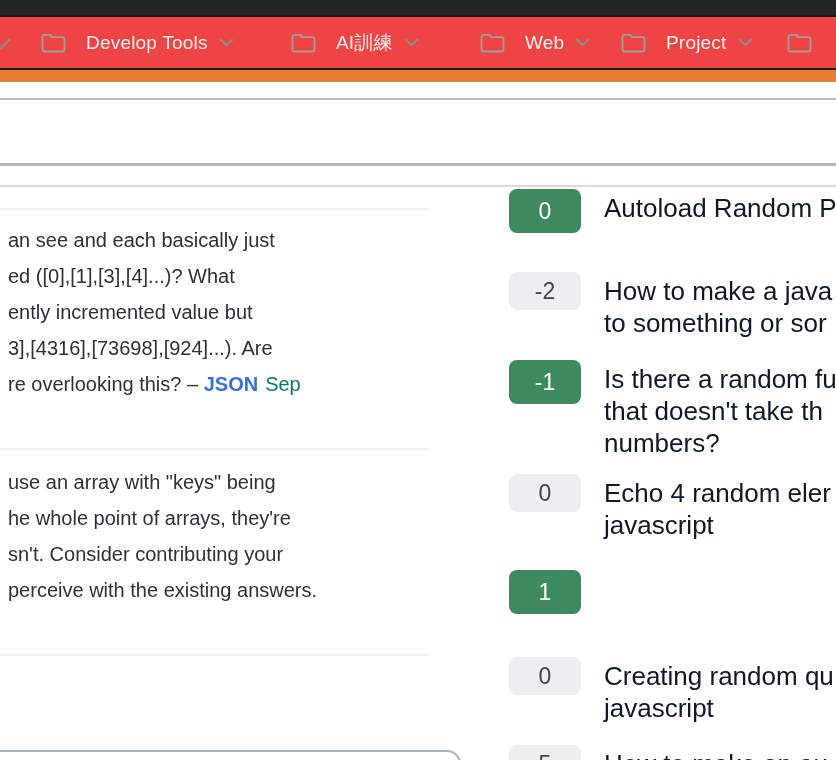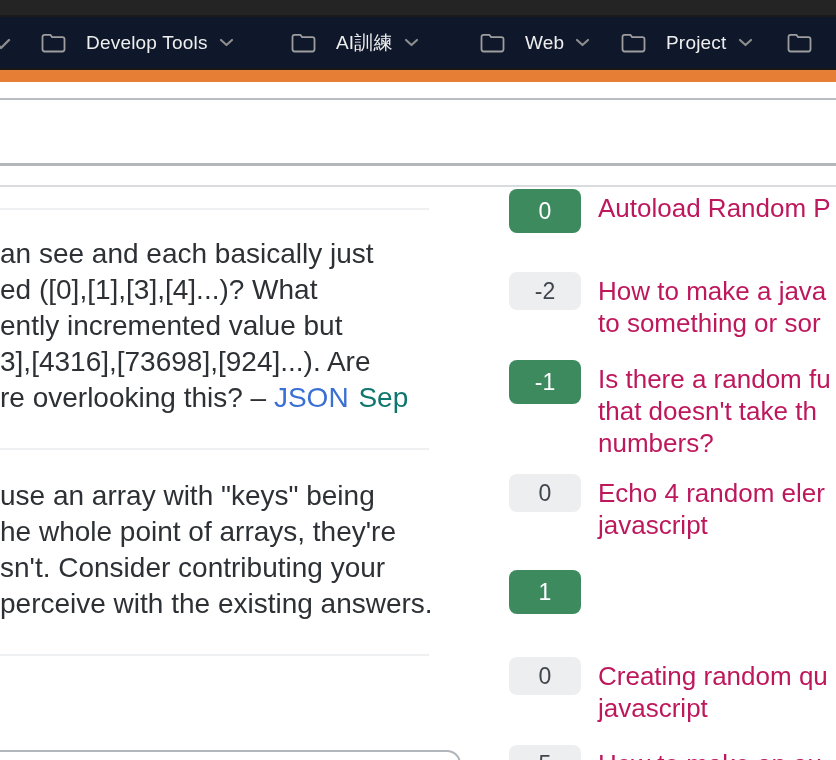--- a/index.html
+++ b/index.html
@@ -5,57 +5,57 @@
   html,body{margin:0;padding:0;}
   body{
     width:836px;height:760px;overflow:hidden;background:#fff;
     font-family:"Liberation Sans","DejaVu Sans",sans-serif;
     -webkit-font-smoothing:antialiased;
   }
   .screen{position:relative;width:836px;height:760px;overflow:hidden;background:#fff;}
 
   
   .tabstrip{position:absolute;top:0;left:0;width:836px;height:15px;background:#242424;border-bottom:2px solid #1a1a1a;}
-  .bookmarks{position:absolute;top:17px;left:0;width:836px;height:51px;background:#0f172a;border-bottom:2px solid #181818;}
+  .bookmarks{position:absolute;top:17px;left:0;width:836px;height:51px;background:#ef4444;border-bottom:2px solid #181818;}
   .bm{position:absolute;top:0;height:51px;display:flex;align-items:center;cursor:default;}
   .bm .folder{margin-right:19px;flex:0 0 auto;}
   .bm .lbl{color:#efefef;font-size:19px;letter-spacing:.2px;white-space:nowrap;}
   .bm .chev{margin-left:11px;flex:0 0 auto;}
   .edge-chevron{position:absolute;left:-9px;top:21px;}
 
   .orange-bar{position:absolute;top:70px;left:0;width:836px;height:12px;background:#E77E35;}
 
   
   .rule{position:absolute;left:0;width:836px;}
   .rule1{top:98px;height:2px;background:#b9bdc2;}
   .rule2{top:163px;height:3px;background:#b3b7bc;}
   .rule3{top:185px;height:2px;background:#d9dbdf;}
 
   
   .comments-col{position:absolute;left:0;top:0;width:429px;height:760px;}
   .csep{position:absolute;left:0;width:429px;height:2px;background:#eef0f2;}
   .sep1{top:208px;} .sep2{top:448px;} .sep3{top:654px;}
-  .comment{position:absolute;left:0;width:429px;color:#2d3135;font-size:28px;line-height:36px;margin-top:14px;}
+  .comment{position:absolute;left:8px;width:429px;color:#2d3135;font-size:20px;line-height:36px;}
   .comment1{top:222px;} .comment2{top:464px;}
   .cline{white-space:nowrap;}
-  .user-link{color:#3A6FD4;cursor:pointer;text-decoration:none;}
+  .user-link{color:#3A6FD4;cursor:pointer;text-decoration:none;font-weight:bold;}
   .timestamp{color:#0f766e;margin-left:.35em;text-align:right;}
   .comment-input{position:absolute;top:750px;left:-30px;width:487px;height:80px;
     background:#fff;border:2px solid #b1b6bc;border-radius:14px;}
 
   
   .sidebar{position:absolute;left:509px;top:189px;width:327px;height:571px;overflow:hidden;}
   .rq{position:absolute;left:0;display:flex;align-items:flex-start;cursor:pointer;}
   .rq1{top:0;} .rq2{top:83px;} .rq3{top:171px;} .rq4{top:285px;}
   .rq5{top:381px;} .rq6{top:468px;} .rq7{top:556px;}
   .badge{width:72px;min-width:72px;border-radius:8px;display:flex;align-items:center;
     justify-content:center;font-size:23px;}
   .badge.green{background:#3D8A5F;color:#ffffff;height:44px;}
   .badge.gray{background:#ECEEF0;color:#40464D;height:38px;}
-  .rq-title{margin-left:17px;margin-top:3px;color:#be185d;font-size:26px;line-height:32px;}
+  .rq-title{margin-left:23px;margin-top:3px;color:#0f172a;font-size:26px;line-height:32px;}
   .tline{white-space:nowrap;}
 </style>
 </head>
 <body>
 
 <div class="screen">
 
   <div class="tabstrip"></div>
 
   <div class="bookmarks">

